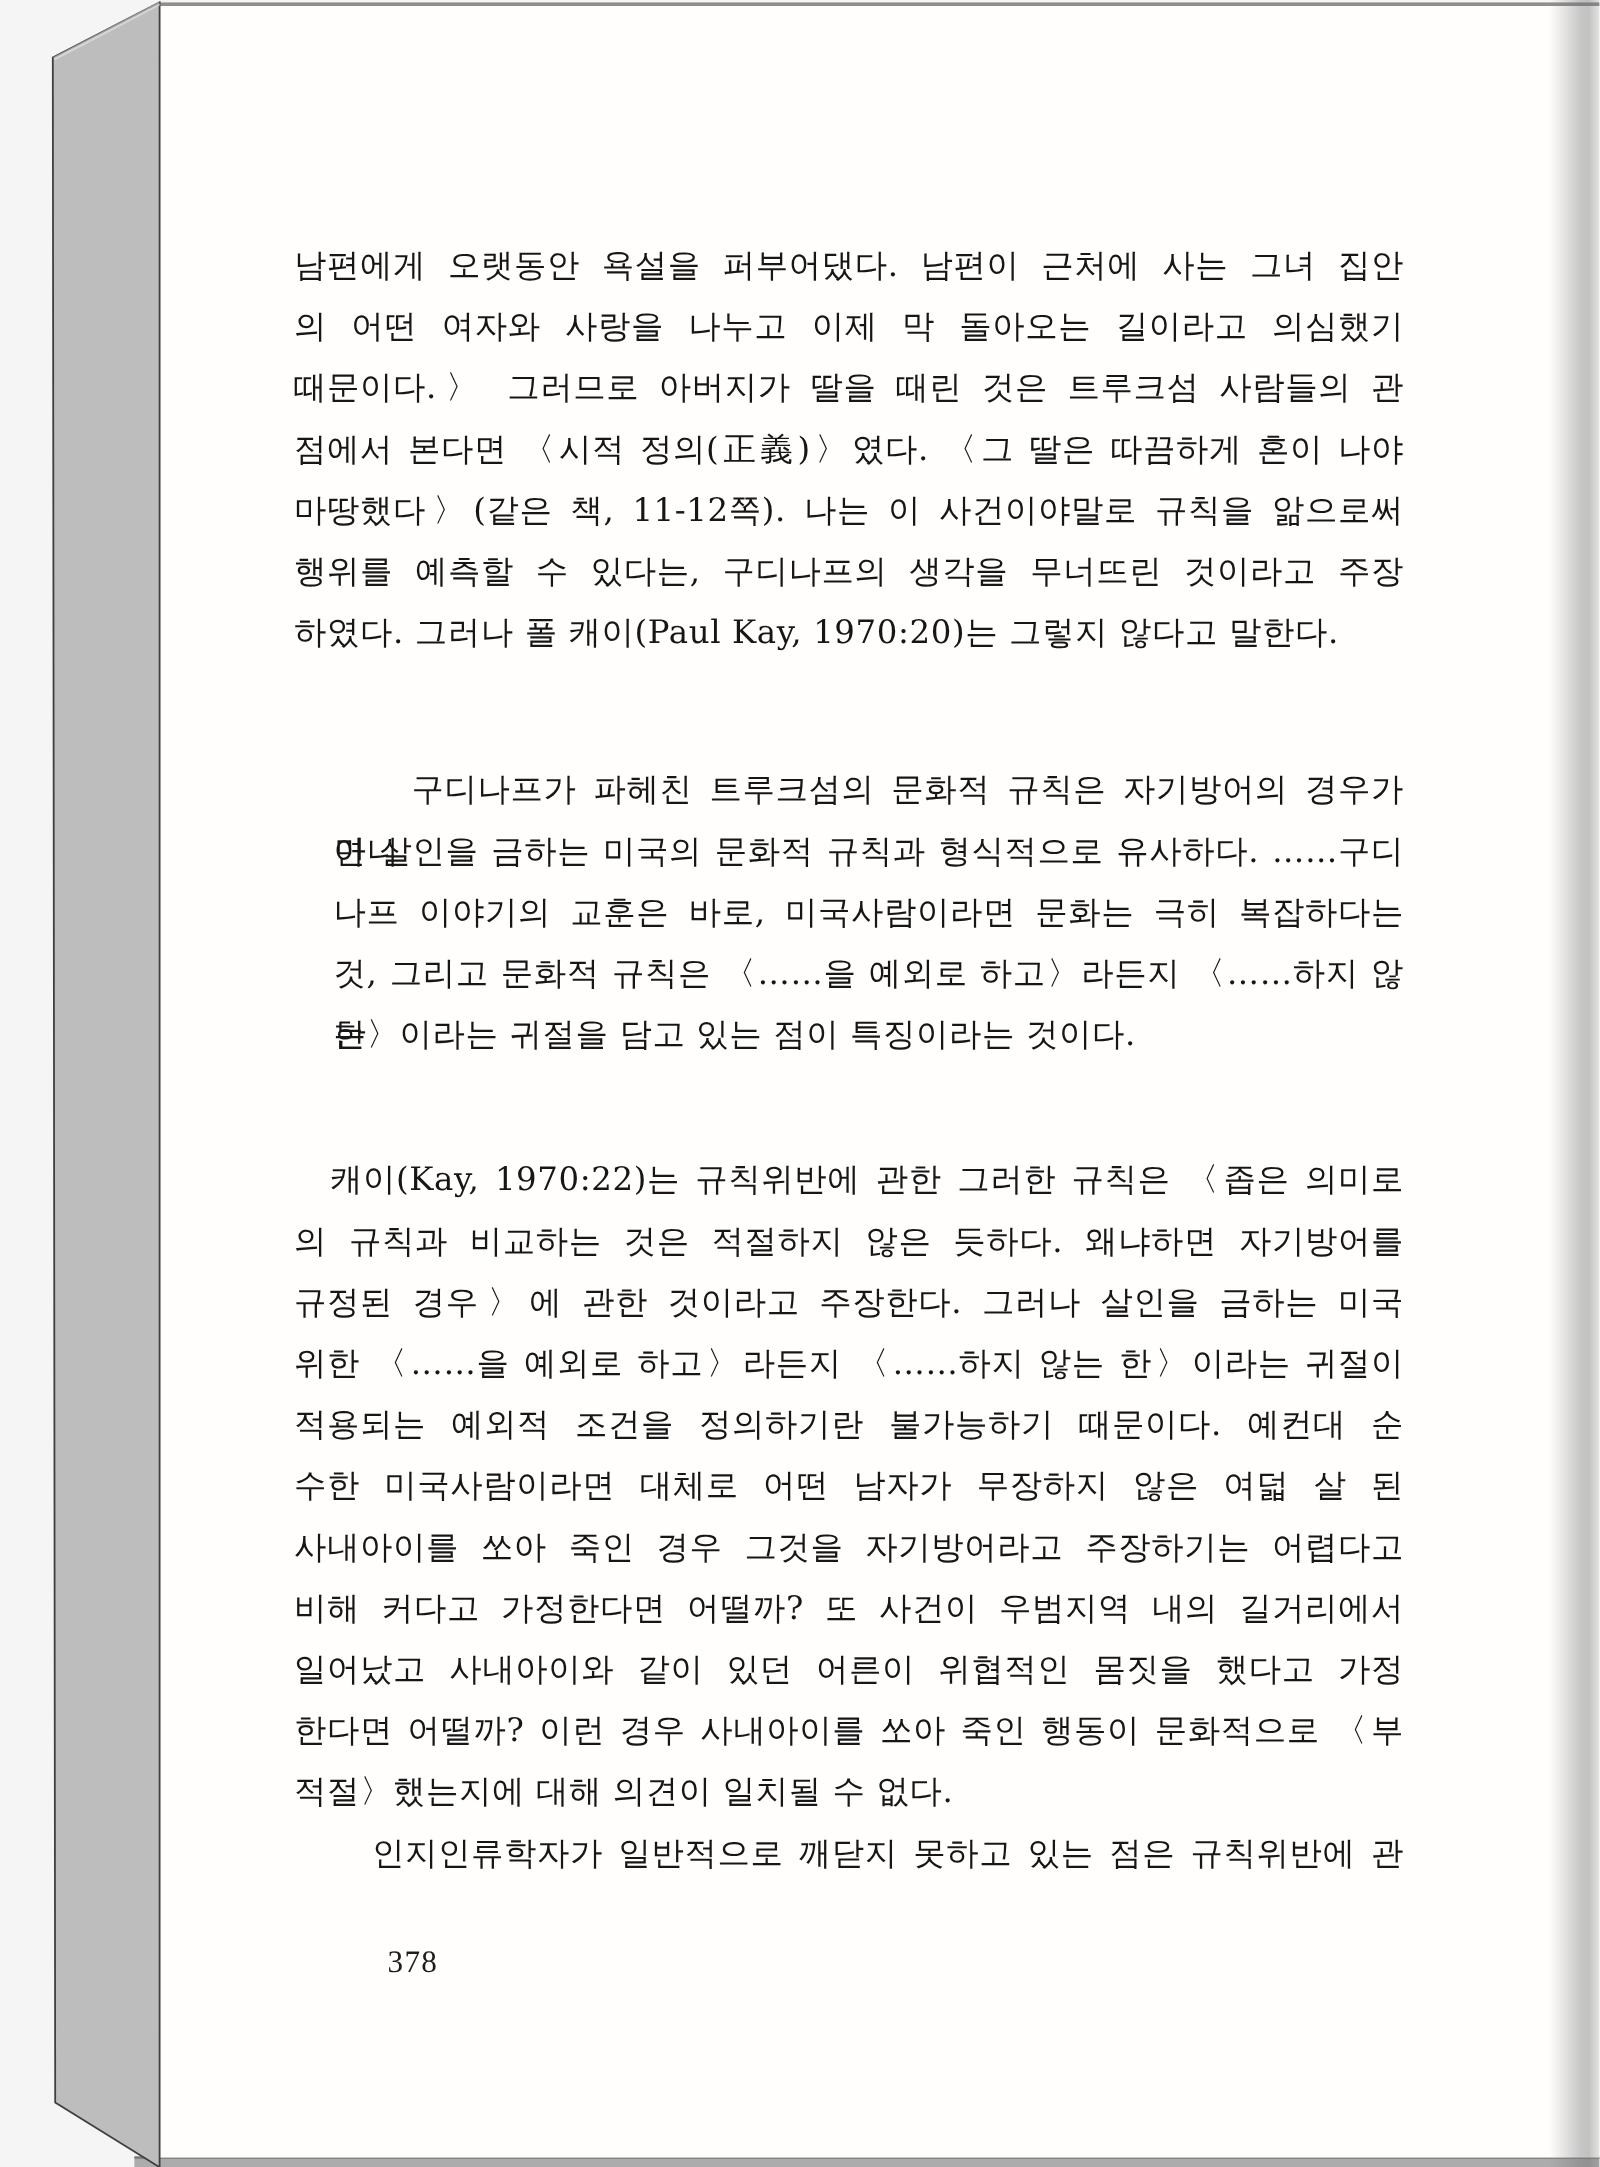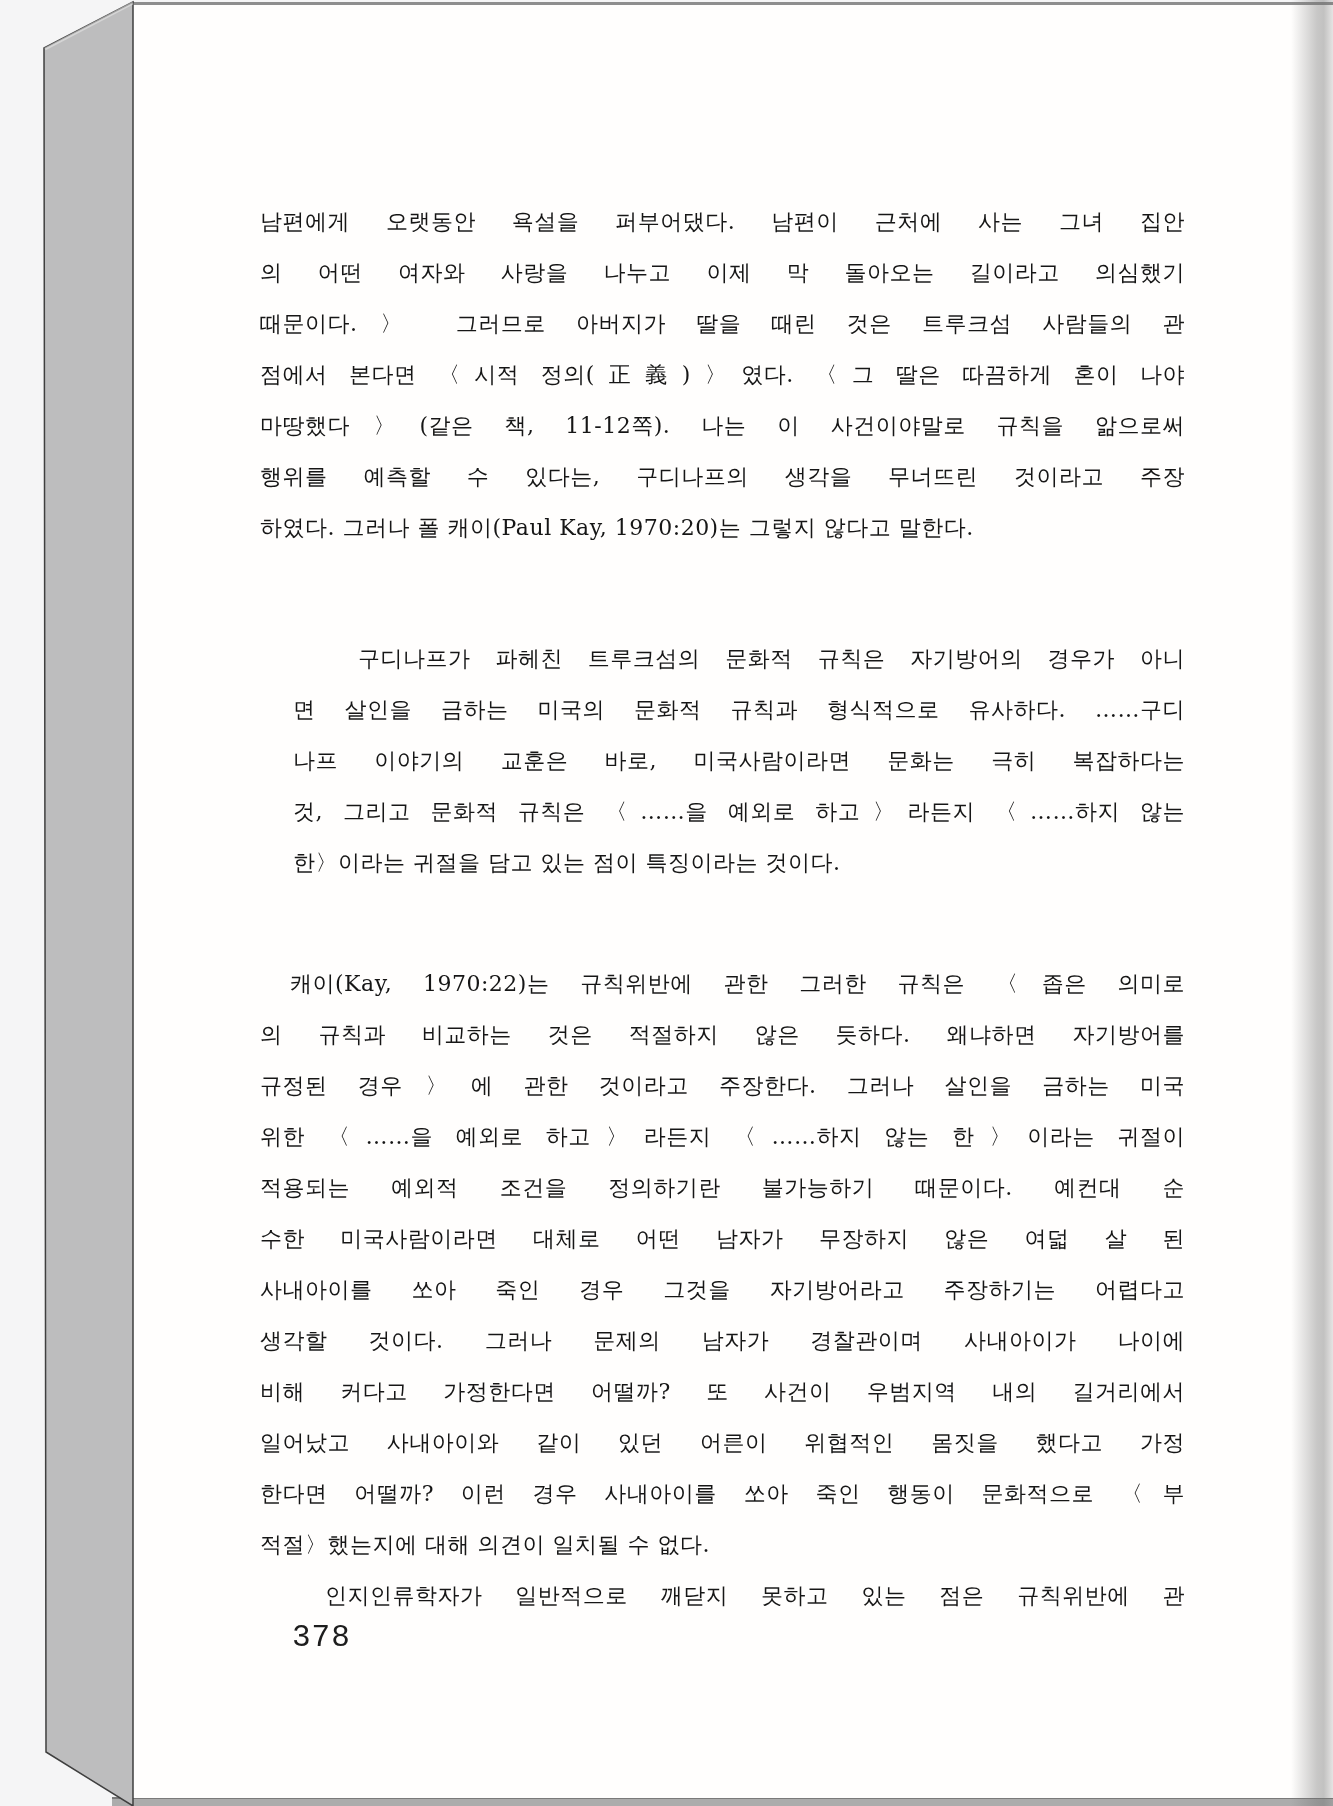--- a/index.html
+++ b/index.html
@@ -52,25 +52,25 @@
   }
   
   #fore-edge-svg {
     position: absolute;
     left: 0;
     top: 0;
   }
   
   #text-block {
     position: absolute;
-    left: 260px;
+    left: 245px;
     top: 196px;
     width: 925px;
     color: #161616;
-    font-size: 22px;
+    font-size: 27px;
     line-height: 51px;
     letter-spacing: 0.5px;
   }
   .line {
     text-align: justify;
     text-align-last: justify;
     white-space: normal;
     height: 51px;
     overflow: visible;
   }
@@ -78,26 +78,26 @@
     text-align-last: left;
   }
   .p-quote { margin-top: 80px; margin-left: 33px; width: 892px; }
   .p-quote .line:first-child { text-indent: 65px; }
   .p-indented { margin-top: 70px; }
   .p-indented .line:first-child { text-indent: 30px; }
   .p-indented-cont { margin-top: 0; }
   .p-indented-cont .line:first-child { text-indent: 65px; }
   #page-number {
     position: absolute;
-    left: 292px;
+    left: 323px;
     top: 1620px;
-    font-size: 31px;
+    font-size: 26px;
     color: #1d1d1d;
     letter-spacing: 1px;
-    font-family: Liberation Mono, monospace;
+    font-family: Liberation Serif, serif;
   }
 </style>
 </head>
 <body>
 
 <div id="canvas">
 
   <div id="bottom-edge"></div>
 
   <div id="paper"></div>
@@ -125,21 +125,20 @@
         <div class="line final">한〉이라는 귀절을 담고 있는 점이 특징이라는 것이다.</div>
       </div>
       <div class="paragraph p-indented">
         <div class="line">캐이(Kay, 1970:22)는 규칙위반에 관한 그러한 규칙은 〈좁은 의미로</div>
         <div class="line">의 규칙과 비교하는 것은 적절하지 않은 듯하다. 왜냐하면 자기방어를</div>
         <div class="line">규정된 경우〉에 관한 것이라고 주장한다. 그러나 살인을 금하는 미국</div>
         <div class="line">위한 〈……을 예외로 하고〉라든지 〈……하지 않는 한〉이라는 귀절이</div>
         <div class="line">적용되는 예외적 조건을 정의하기란 불가능하기 때문이다. 예컨대 순</div>
         <div class="line">수한 미국사람이라면 대체로 어떤 남자가 무장하지 않은 여덟 살 된</div>
         <div class="line">사내아이를 쏘아 죽인 경우 그것을 자기방어라고 주장하기는 어렵다고</div>
-        <div class="line">생각할 것이다. 그러나 문제의 남자가 경찰관이며 사내아이가 나이에</div>
         <div class="line">비해 커다고 가정한다면 어떨까? 또 사건이 우범지역 내의 길거리에서</div>
         <div class="line">일어났고 사내아이와 같이 있던 어른이 위협적인 몸짓을 했다고 가정</div>
         <div class="line">한다면 어떨까? 이런 경우 사내아이를 쏘아 죽인 행동이 문화적으로 〈부</div>
         <div class="line final">적절〉했는지에 대해 의견이 일치될 수 없다.</div>
       </div>
       <div class="paragraph p-indented-cont">
         <div class="line">인지인류학자가 일반적으로 깨닫지 못하고 있는 점은 규칙위반에 관</div>
       </div>
     </div>
 

